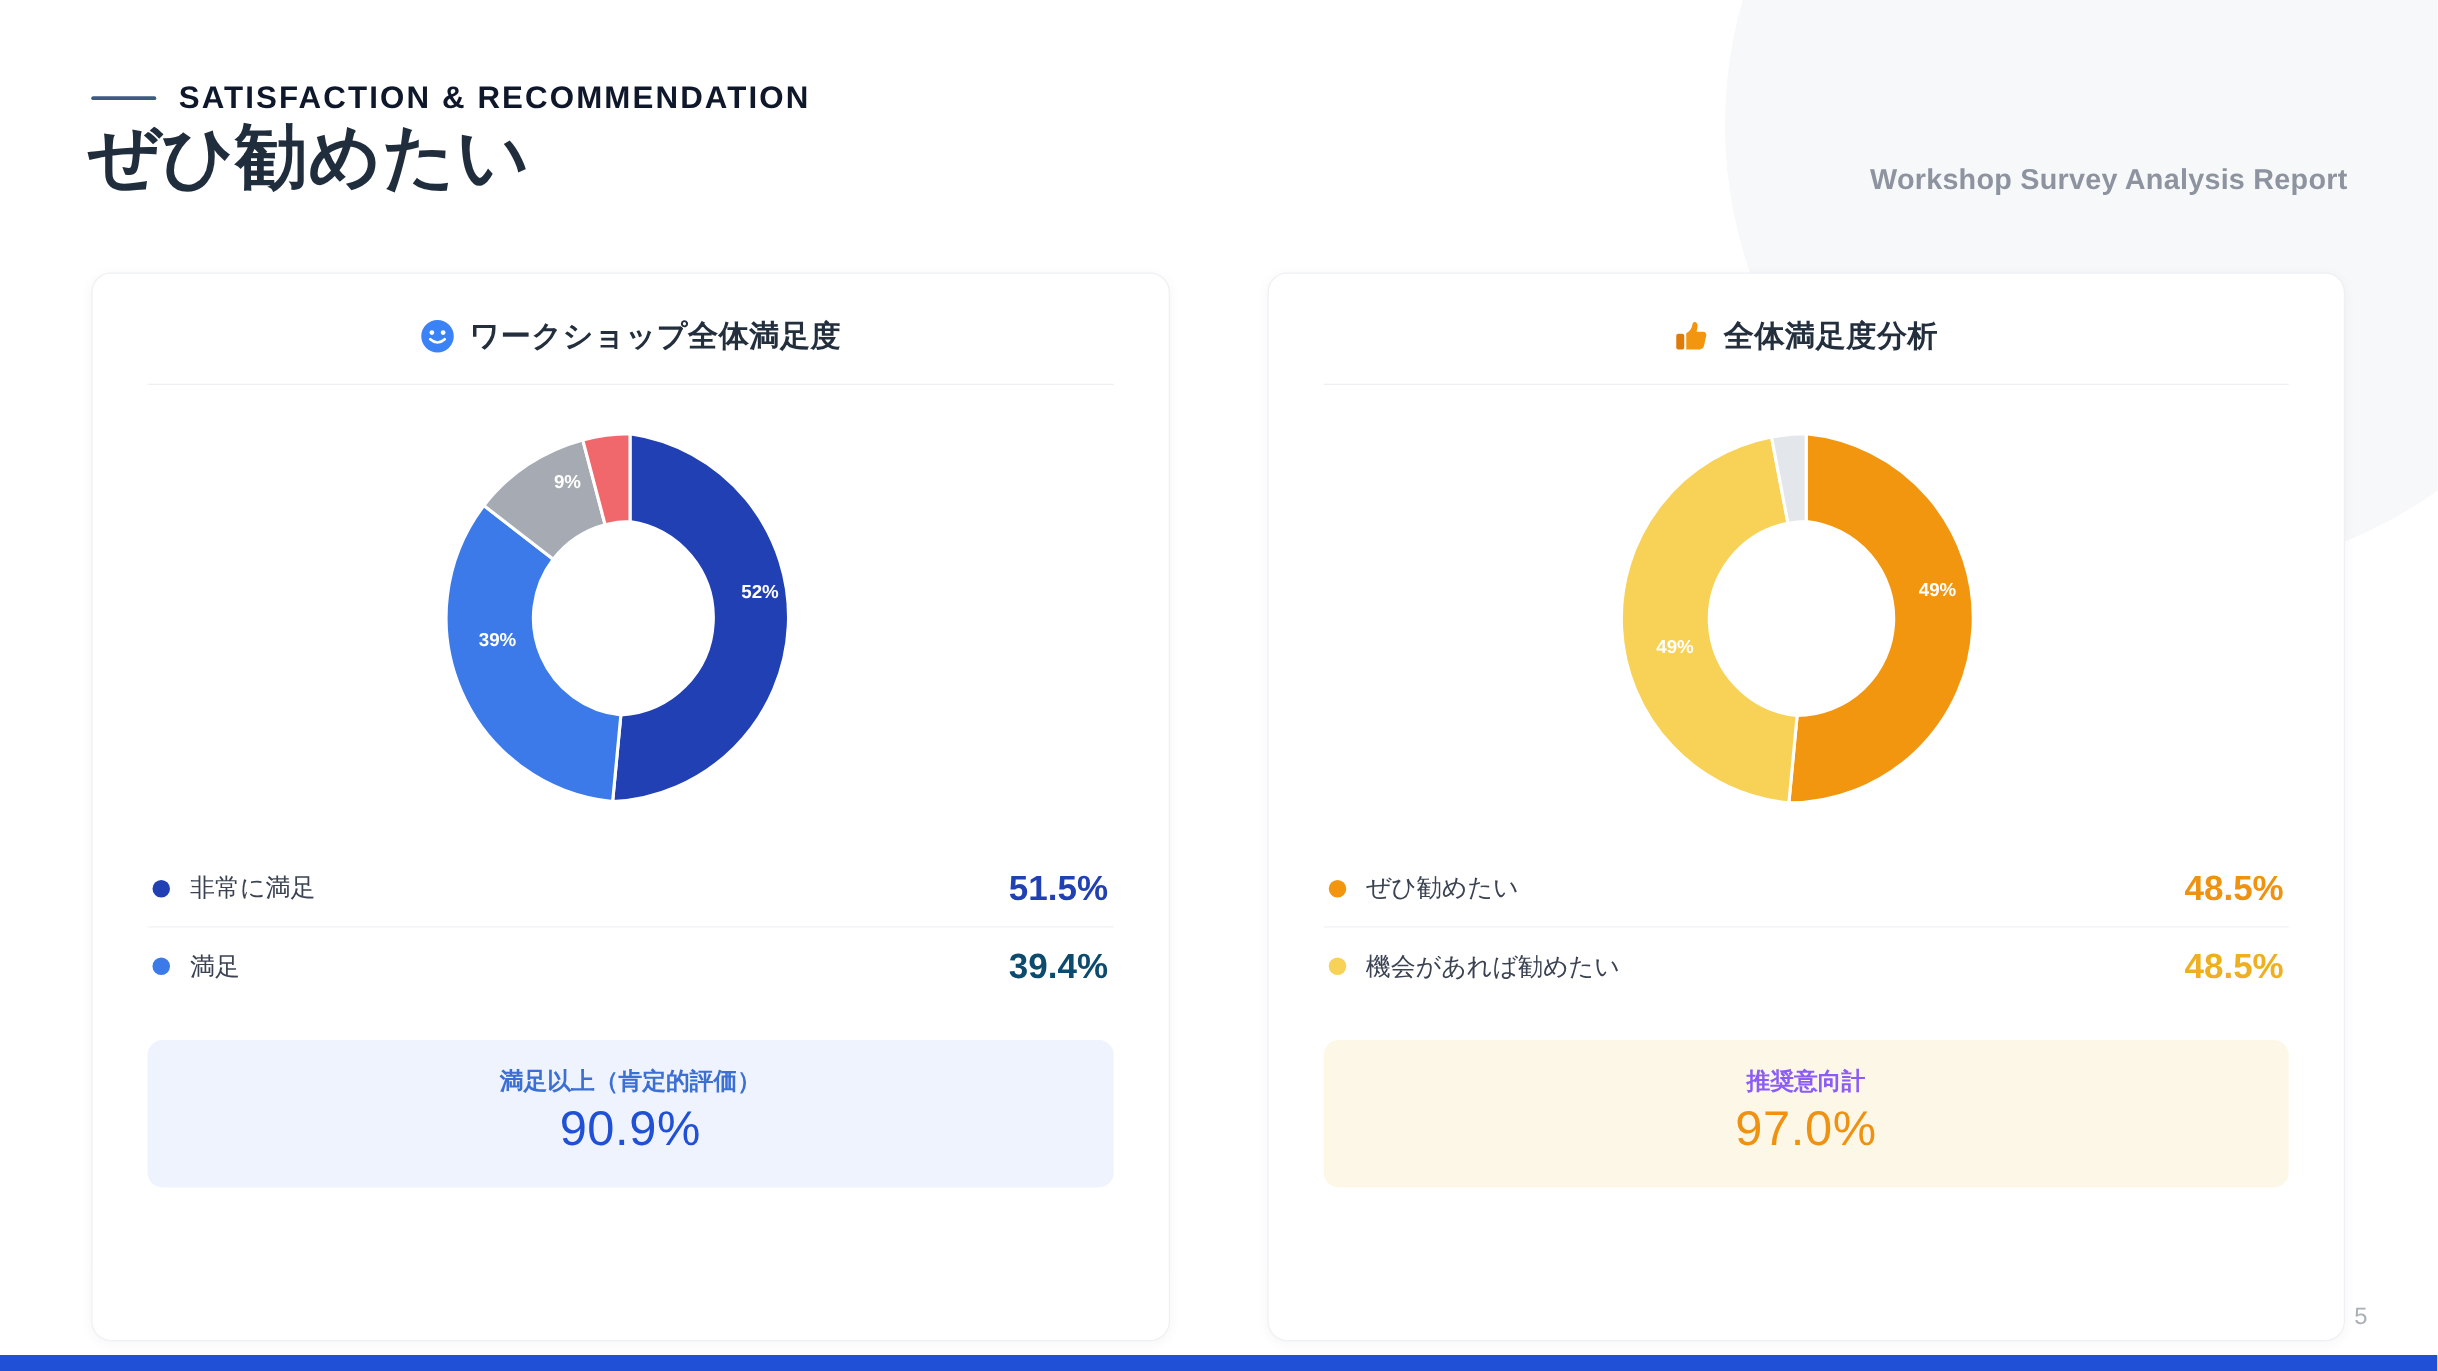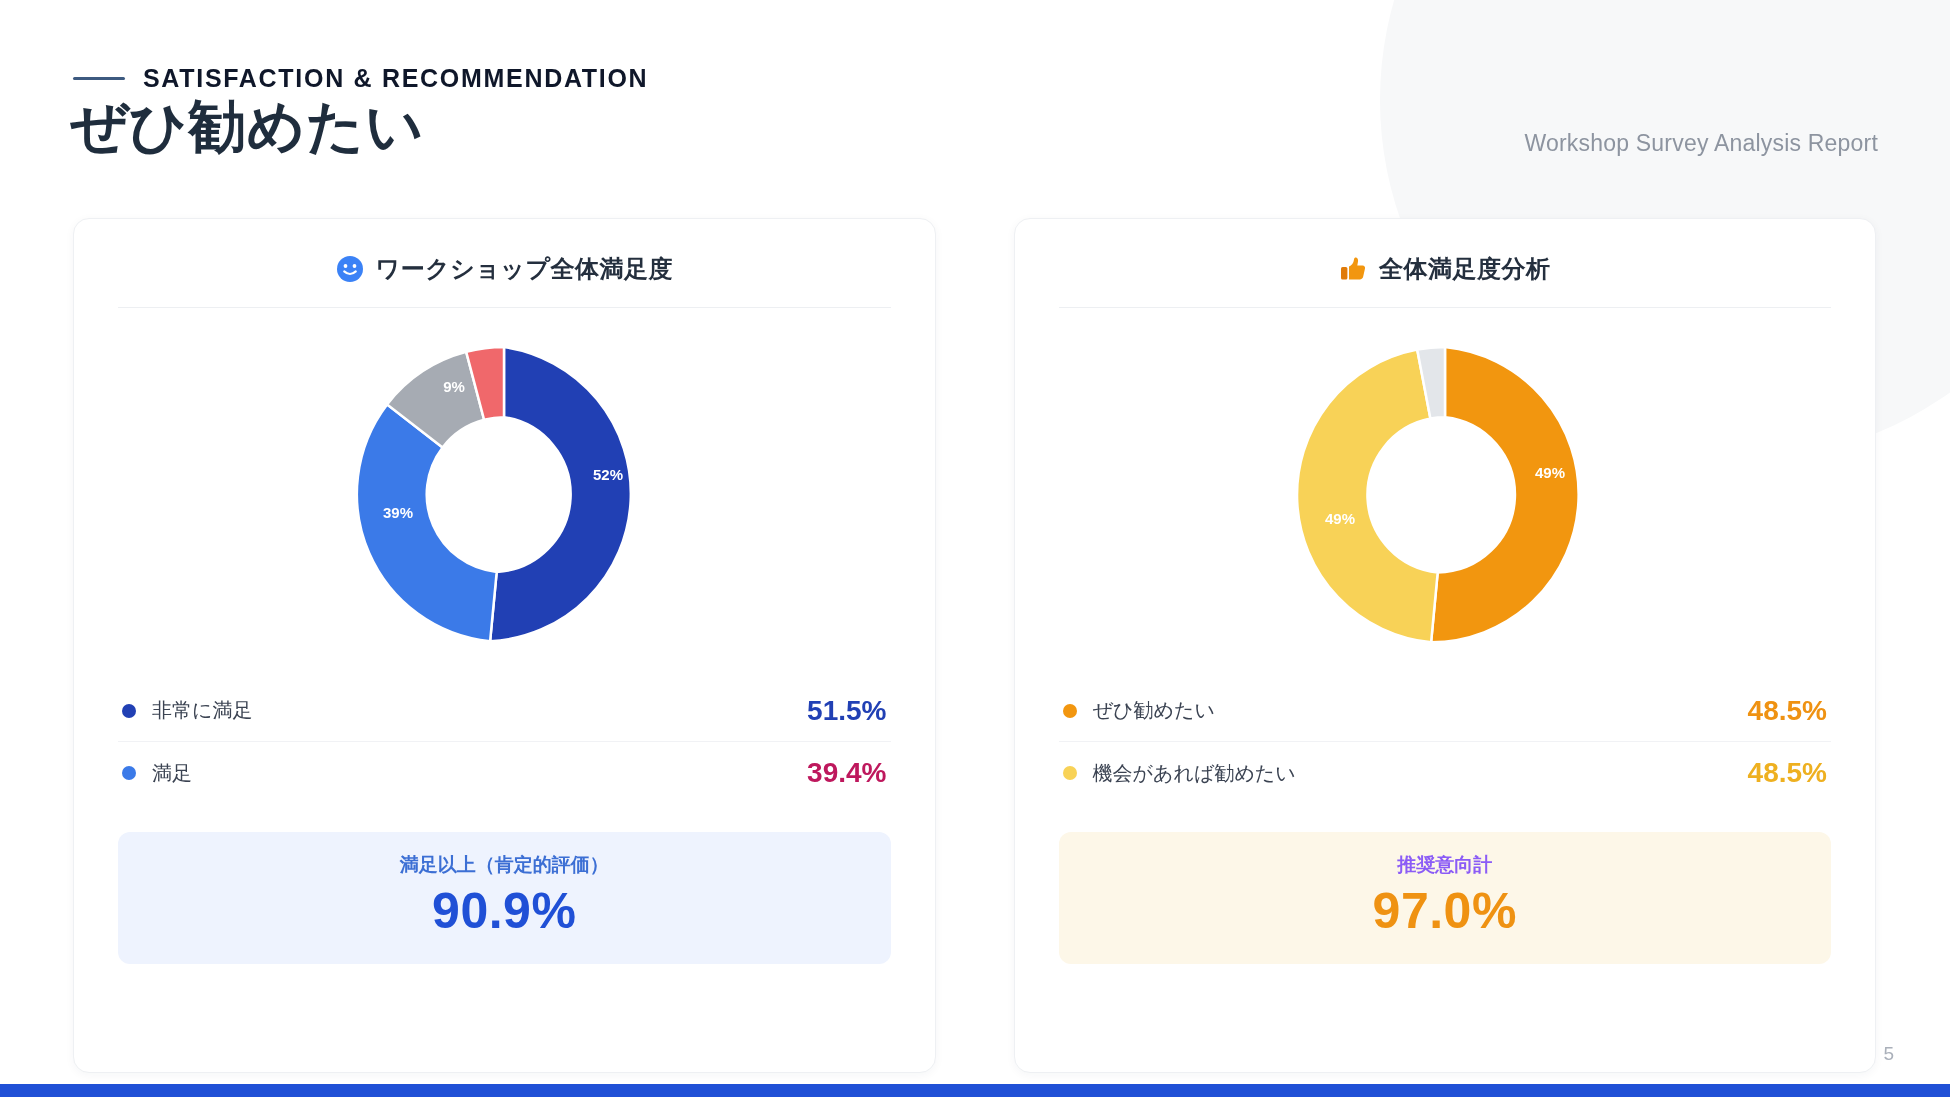--- a/index.html
+++ b/index.html
@@ -37,21 +37,21 @@
     font-size: 25px; font-weight: 700; letter-spacing: 1.7px;
     color: #0f172a;
   }
   .slide-title {
     position: absolute; left: 70px; top: 92px;
     font-size: 57px; font-weight: 700; color: #1f2d3d;
     letter-spacing: 1px; line-height: 1.2;
   }
   .header-right {
     position: absolute; right: 72px; top: 130px;
-    font-size: 23px; color: #8d94a0; font-weight: 400;
+    font-size: 23px; color: #8d94a0; font-weight: 700;
     letter-spacing: 0.2px;
   }
 
   
   .cards {
     position: absolute; left: 73px; top: 218px;
     width: 1803px; height: 855px;
     display: flex; gap: 78px;
   }
   .card {
@@ -111,21 +111,21 @@
   }
 
   
   .summary {
     margin-top: 28px;
     border-radius: 12px;
     padding: 20px 0 24px 0;
     text-align: center;
   }
   .summary-label { font-size: 19px; font-weight: 600; margin-bottom: 4px; }
-  .summary-value { font-size: 50px; font-weight: 700; letter-spacing: 0.5px; }
+  .summary-value { font-size: 39px; font-weight: 400; letter-spacing: 0.5px; }
 
   
   .page-number {
     position: absolute; right: 56px; bottom: 32px;
     font-size: 19px; color: #aab0ba;
   }
   .bottom-bar {
     position: absolute; left: 0; bottom: 0;
     width: 1950px; height: 13px; background: #2050d6;
   }
@@ -184,21 +184,21 @@
 
       <div class="legend">
         <div class="legend-row">
           <span class="legend-dot" style="background:#2140b4"></span>
           <span class="legend-label">非常に満足</span>
           <span class="legend-value" style="color:#2140b4">51.5%</span>
         </div>
         <div class="legend-row">
           <span class="legend-dot" style="background:#3b7ae8"></span>
           <span class="legend-label">満足</span>
-          <span class="legend-value" style="color:#be185d">39.4%</span>
+          <span class="legend-value" style="color:#0c4a6e">39.4%</span>
         </div>
       </div>
 
       <div class="summary" style="background:#eef3fe">
         <div class="summary-label" style="color:#3c6fd4">満足以上（肯定的評価）</div>
         <div class="summary-value" style="color:#2050d6">90.9%</div>
       </div>
     </div>
 
     <div class="card">

